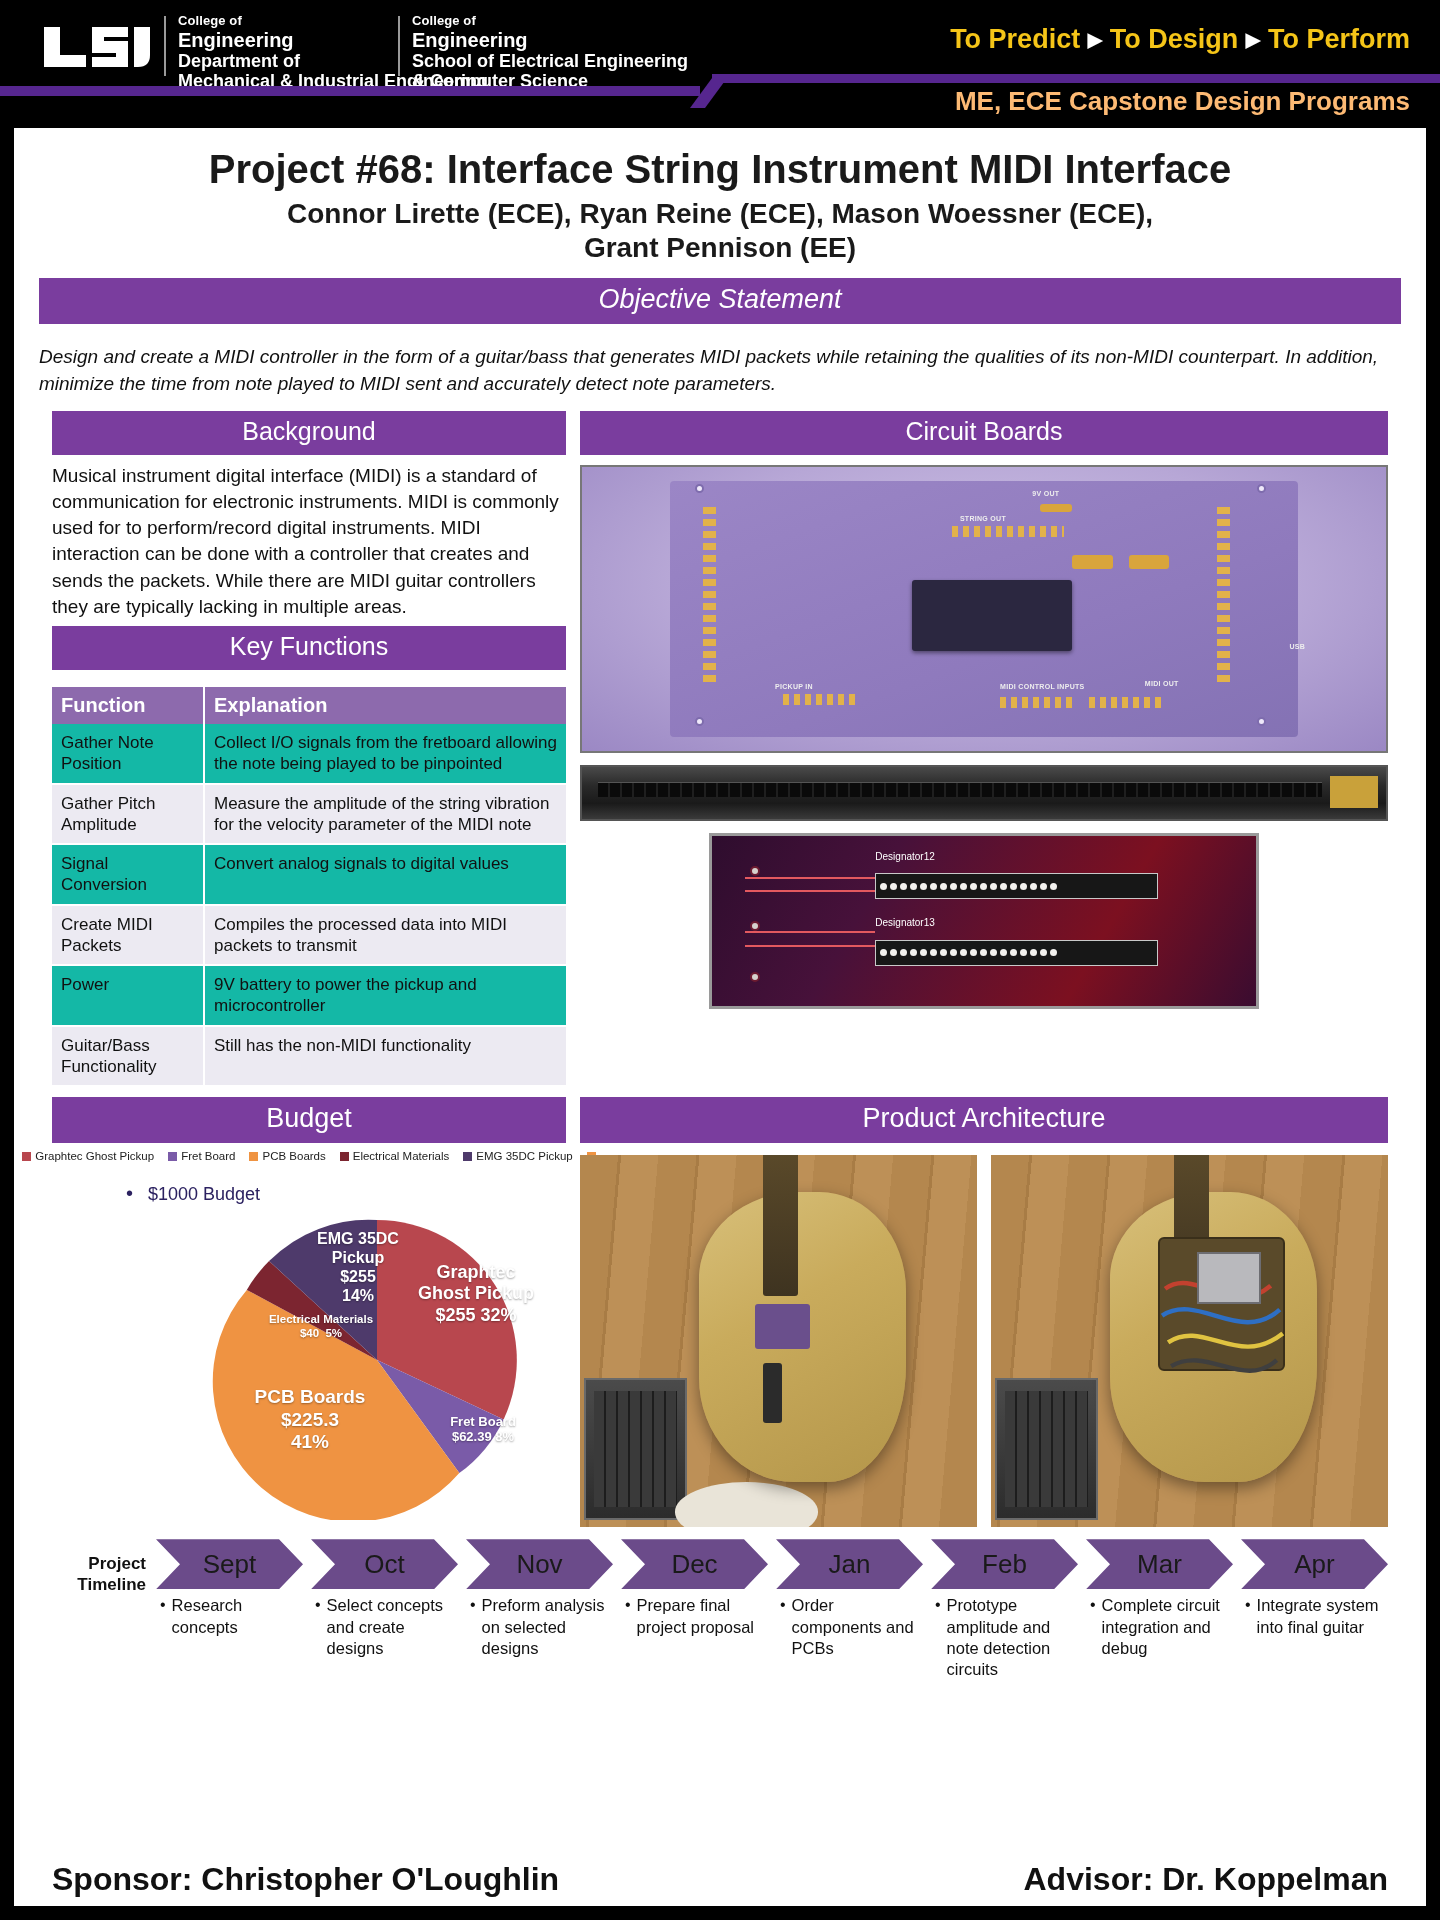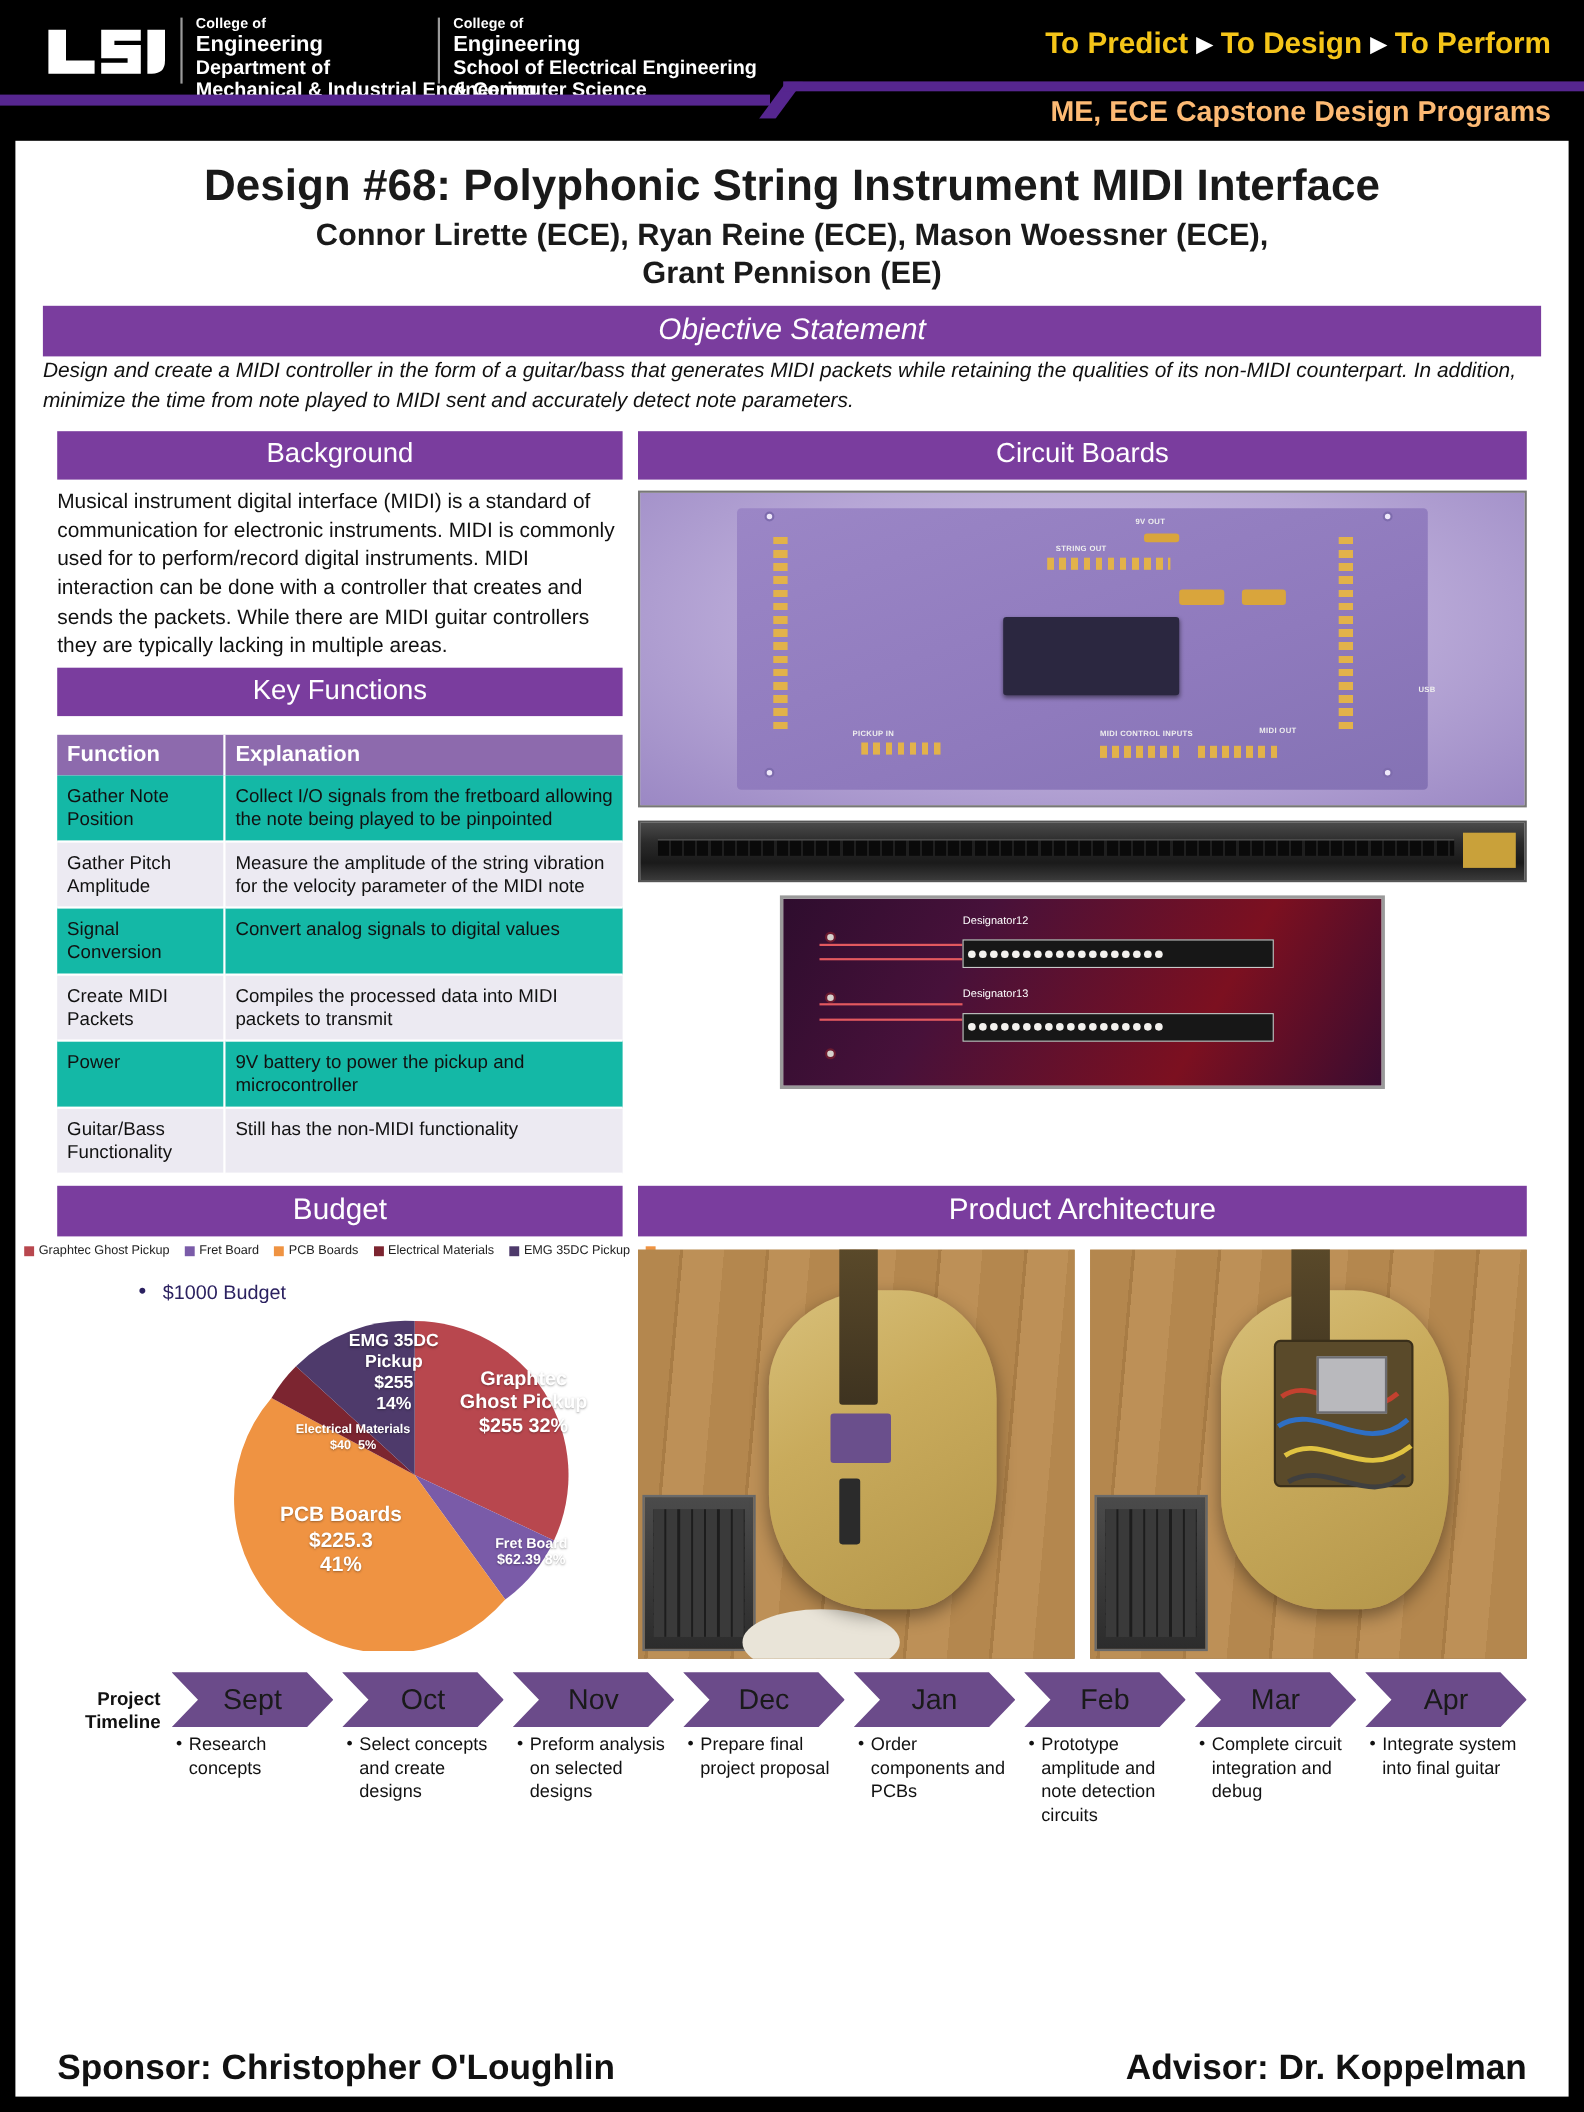--- a/index.html
+++ b/index.html
@@ -277,27 +277,27 @@
 
   <div class="bandwrap">
     <div class="band-left"></div>
     <div class="band-diag"></div>
     <div class="band-right"></div>
     <div class="prog-title">ME, ECE Capstone Design Programs</div>
   </div>
 
   <div class="canvas">
 
-    <div class="poster-title">Design #68: Polyphonic String Instrument MIDI Interface</div>
+    <div class="poster-title">Project #68: Interface String Instrument MIDI Interface</div>
     <div class="poster-authors">Connor Lirette (ECE), Ryan Reine (ECE), Mason Woessner (ECE),</div>
     <div class="poster-authors" style="margin-top:0;">Grant Pennison (EE)</div>
 
     <div style="padding:0 25px; margin-top:14px;font-style:italic;">
       <div class="sec-bar">Objective Statement</div>
-      <div class="body-text" style="margin-top:1px;">Design and create a MIDI controller in the form of a guitar/bass that generates MIDI packets while retaining the qualities of its non-MIDI counterpart. In addition, minimize the time from note played to MIDI sent and accurately detect note parameters.</div>
+      <div class="body-text" style="margin-top:20px;">Design and create a MIDI controller in the form of a guitar/bass that generates MIDI packets while retaining the qualities of its non-MIDI counterpart. In addition, minimize the time from note played to MIDI sent and accurately detect note parameters.</div>
     </div>
 
     <div class="two-col">
 
       <div class="col-left">
         <div class="sec-bar small">Background</div>
         <div class="body-text" style="margin-top:8px; min-height:152px;">Musical instrument digital interface (MIDI) is a standard of communication for electronic instruments. MIDI is commonly used for to perform/record digital instruments. MIDI interaction can be done with a controller that creates and sends the packets. While there are MIDI guitar controllers they are typically lacking in multiple areas.</div>
 
         <div class="sec-bar small" style="margin-top:6px;">Key Functions</div>
         <table class="kf">

